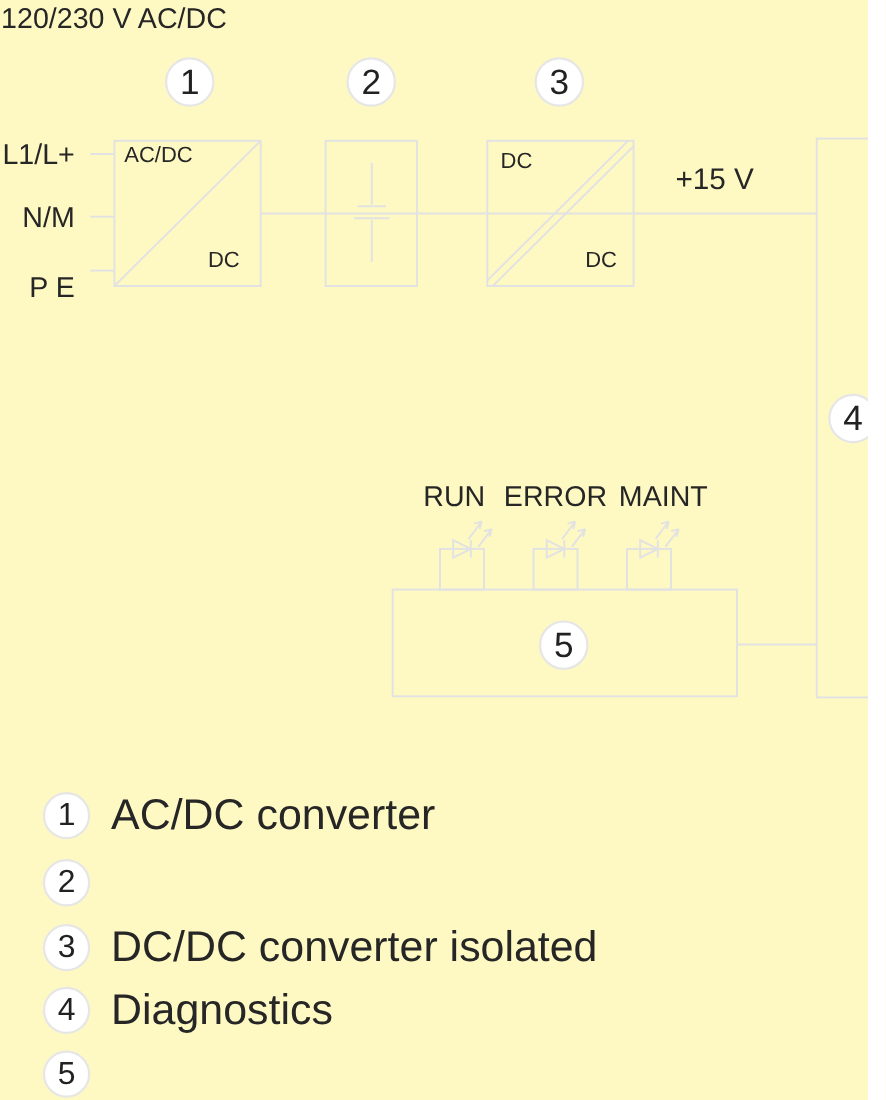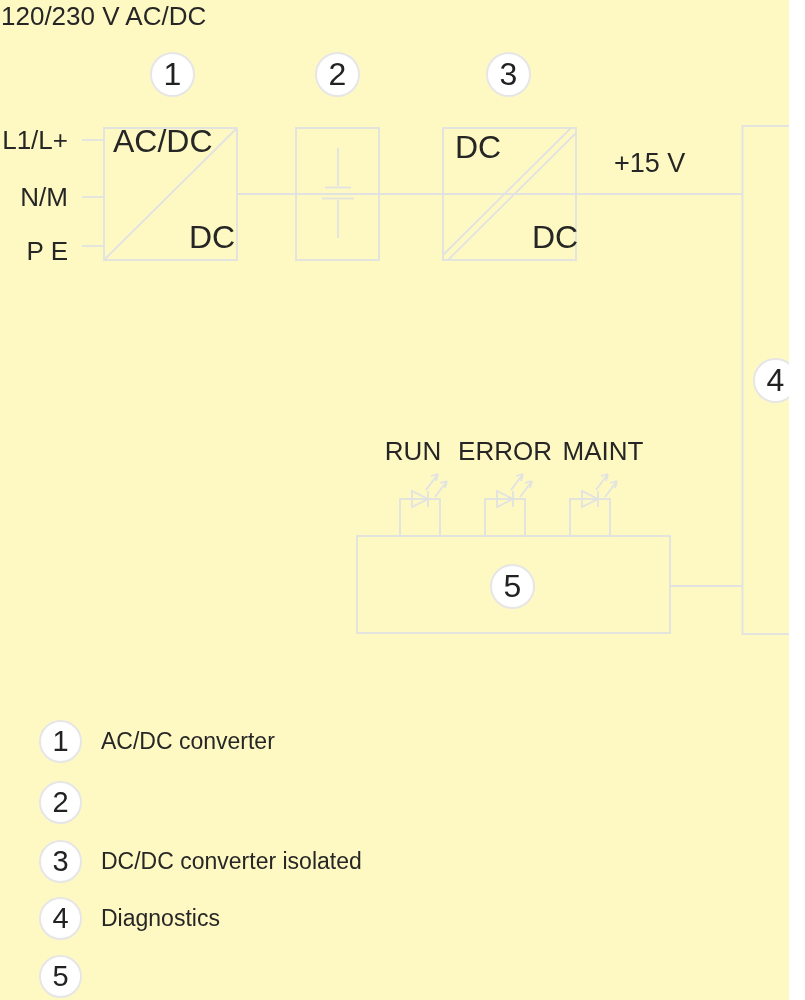--- a/index.html
+++ b/index.html
@@ -7,39 +7,39 @@
     position:relative; width:789px; height:1000px; background:#fef9c3;
     font-family:"Liberation Sans", sans-serif; color:#262626; overflow:hidden;
   }
   .abs { position:absolute; white-space:nowrap; }
   .lineart { position:absolute; left:0; top:0; }
 
   .title { left:1px; top:1px; font-size:26px; line-height:30px; }
 
   .io-label { left:0; width:68px; text-align:right; font-size:26px; line-height:26px; }
 
-  .blk-label { font-size:32px; line-height:26px; }
+  .blk-label { font-size:20px; line-height:26px; }
   .out-label { font-size:27px; line-height:28px; }
   .led-label { font-size:26px; line-height:26px; transform:translateX(-50%); }
 
   .callout {
     position:absolute; width:45px; height:45px; box-sizing:border-box;
     border:2px solid #e6e6e6; border-radius:50%; background:#ffffff;
     display:flex; align-items:center; justify-content:center;
     font-size:32px; color:#222222;
   }
 
   .legend-row { position:absolute; left:39px; display:flex; align-items:center; }
   .legend-circle {
     width:43px; height:43px; box-sizing:border-box; flex:0 0 auto;
     border:2px solid #e6e6e6; border-radius:50%; background:#ffffff;
     display:flex; align-items:center; justify-content:center;
     font-size:29px; color:#222222;
   }
-  .legend-label { margin-left:19px; font-size:23px; line-height:43px; white-space:nowrap;text-align:center; }
+  .legend-label { margin-left:19px; font-size:39px; line-height:43px; white-space:nowrap;text-align:center; }
 </style>
 </head>
 <body>
 
 <div class="canvas">
 
   <svg class="lineart" width="805" height="1000" viewBox="0 0 805 1000" fill="none" stroke="#e2e2e2" stroke-width="1.8">
 
     <g>
       <line x1="82" y1="140" x2="104" y2="140"></line>
@@ -119,21 +119,21 @@
   </div>
   <div class="callout" style="left:753px; top:358px;">
     <span>4</span>
   </div>
   <div class="callout" style="left:490px; top:564px;">
     <span>5</span>
   </div>
 
   <div class="abs io-label" style="top:127px;">L1/L+</div>
   <div class="abs io-label" style="top:184px;">N/M</div>
-  <div class="abs io-label" style="top:238px;">P E</div>
+  <div class="abs io-label" style="top:248px;">P E</div>
 
   <div class="abs blk-label" style="left:113px; top:128px;">AC/DC</div>
   <div class="abs blk-label" style="left:189px; top:224px;">DC</div>
   <div class="abs blk-label" style="left:455px; top:134px;">DC</div>
   <div class="abs blk-label" style="left:532px; top:224px;">DC</div>
 
   <div class="abs out-label" style="left:614px; top:149px;">+15 V</div>
 
   <div class="abs led-label" style="left:413px; top:438px;">RUN</div>
   <div class="abs led-label" style="left:505px; top:438px;">ERROR</div>

